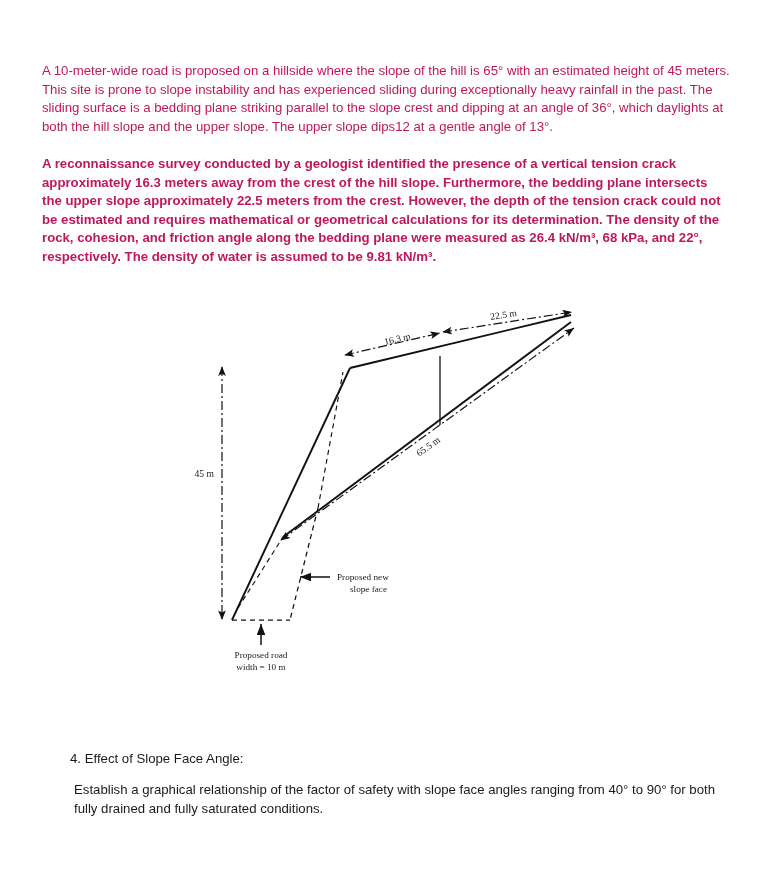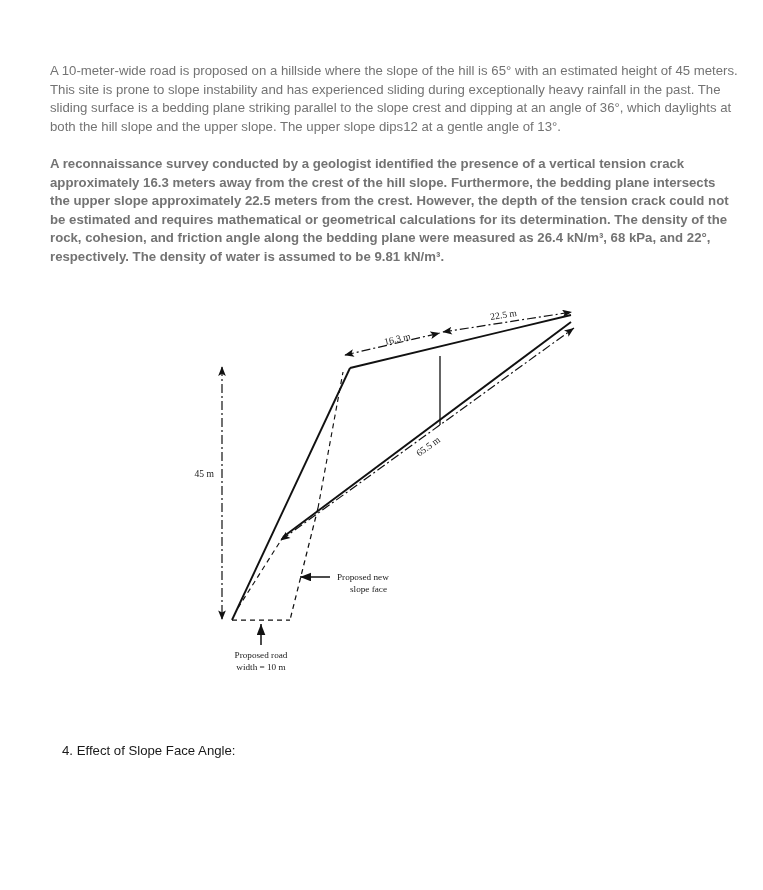--- a/index.html
+++ b/index.html
@@ -27,25 +27,25 @@
     left: 0;
     width: 763px;
     text-align: center;
     font-size: 14.5px;
     font-weight: bold;
     letter-spacing: 0.1px;
     color: #111111;
   }
   .body-block {
     position: absolute;
-    left: 50px;
+    left: 42px;
     width: 688px;
     font-size: 13.2px;
     line-height: 18.6px;
-    color: #737373;
+    color: #be185d;
     text-align: left;
   }
   #para-1 { top: 62px; }
   #para-2 { top: 155px; font-weight: bold; }
 
   .figure {
     position: absolute;
     left: 0;
     top: 290px;
     width: 763px;
@@ -68,21 +68,21 @@
   .task-block {
     position: absolute;
     left: 58px;
     top: 737px;
     width: 660px;
     font-size: 13.2px;
     line-height: 19px;
     color: #1a1a1a;
   }
   .task-heading {
-    margin: 4px;
+    margin: 12px;
     font-weight: normal;
   }
   .task-body {
     margin: 0;
     padding-left: 16px;
   }
 </style>
 </head>
 <body>
 
@@ -142,15 +142,16 @@
       <text class="fig-label-sm" x="261" y="368" text-anchor="middle">Proposed road</text>
       <text class="fig-label-sm" x="261" y="380" text-anchor="middle">width = 10 m</text>
     </svg>
   </div>
 
   <div class="task-block">
     <p class="task-heading">
       <span>4.</span>
       <span>Effect of Slope Face Angle:</span>
     </p>
+    <p class="task-body">Establish a graphical relationship of the factor of safety with slope face angles ranging from 40° to 90° for both fully drained and fully saturated conditions.</p>
   </div>
 
 </div>
 
 </body></html>

